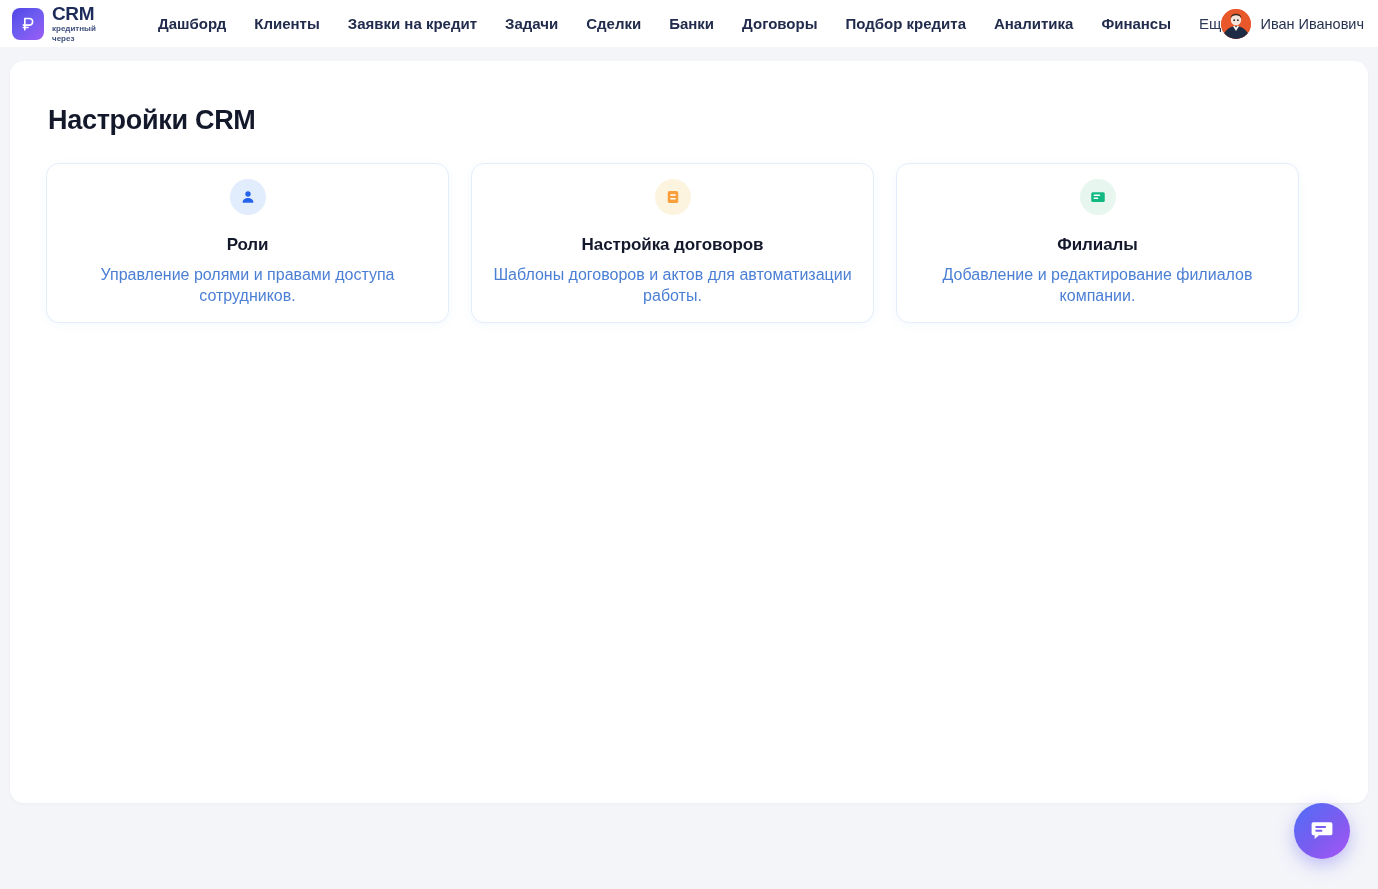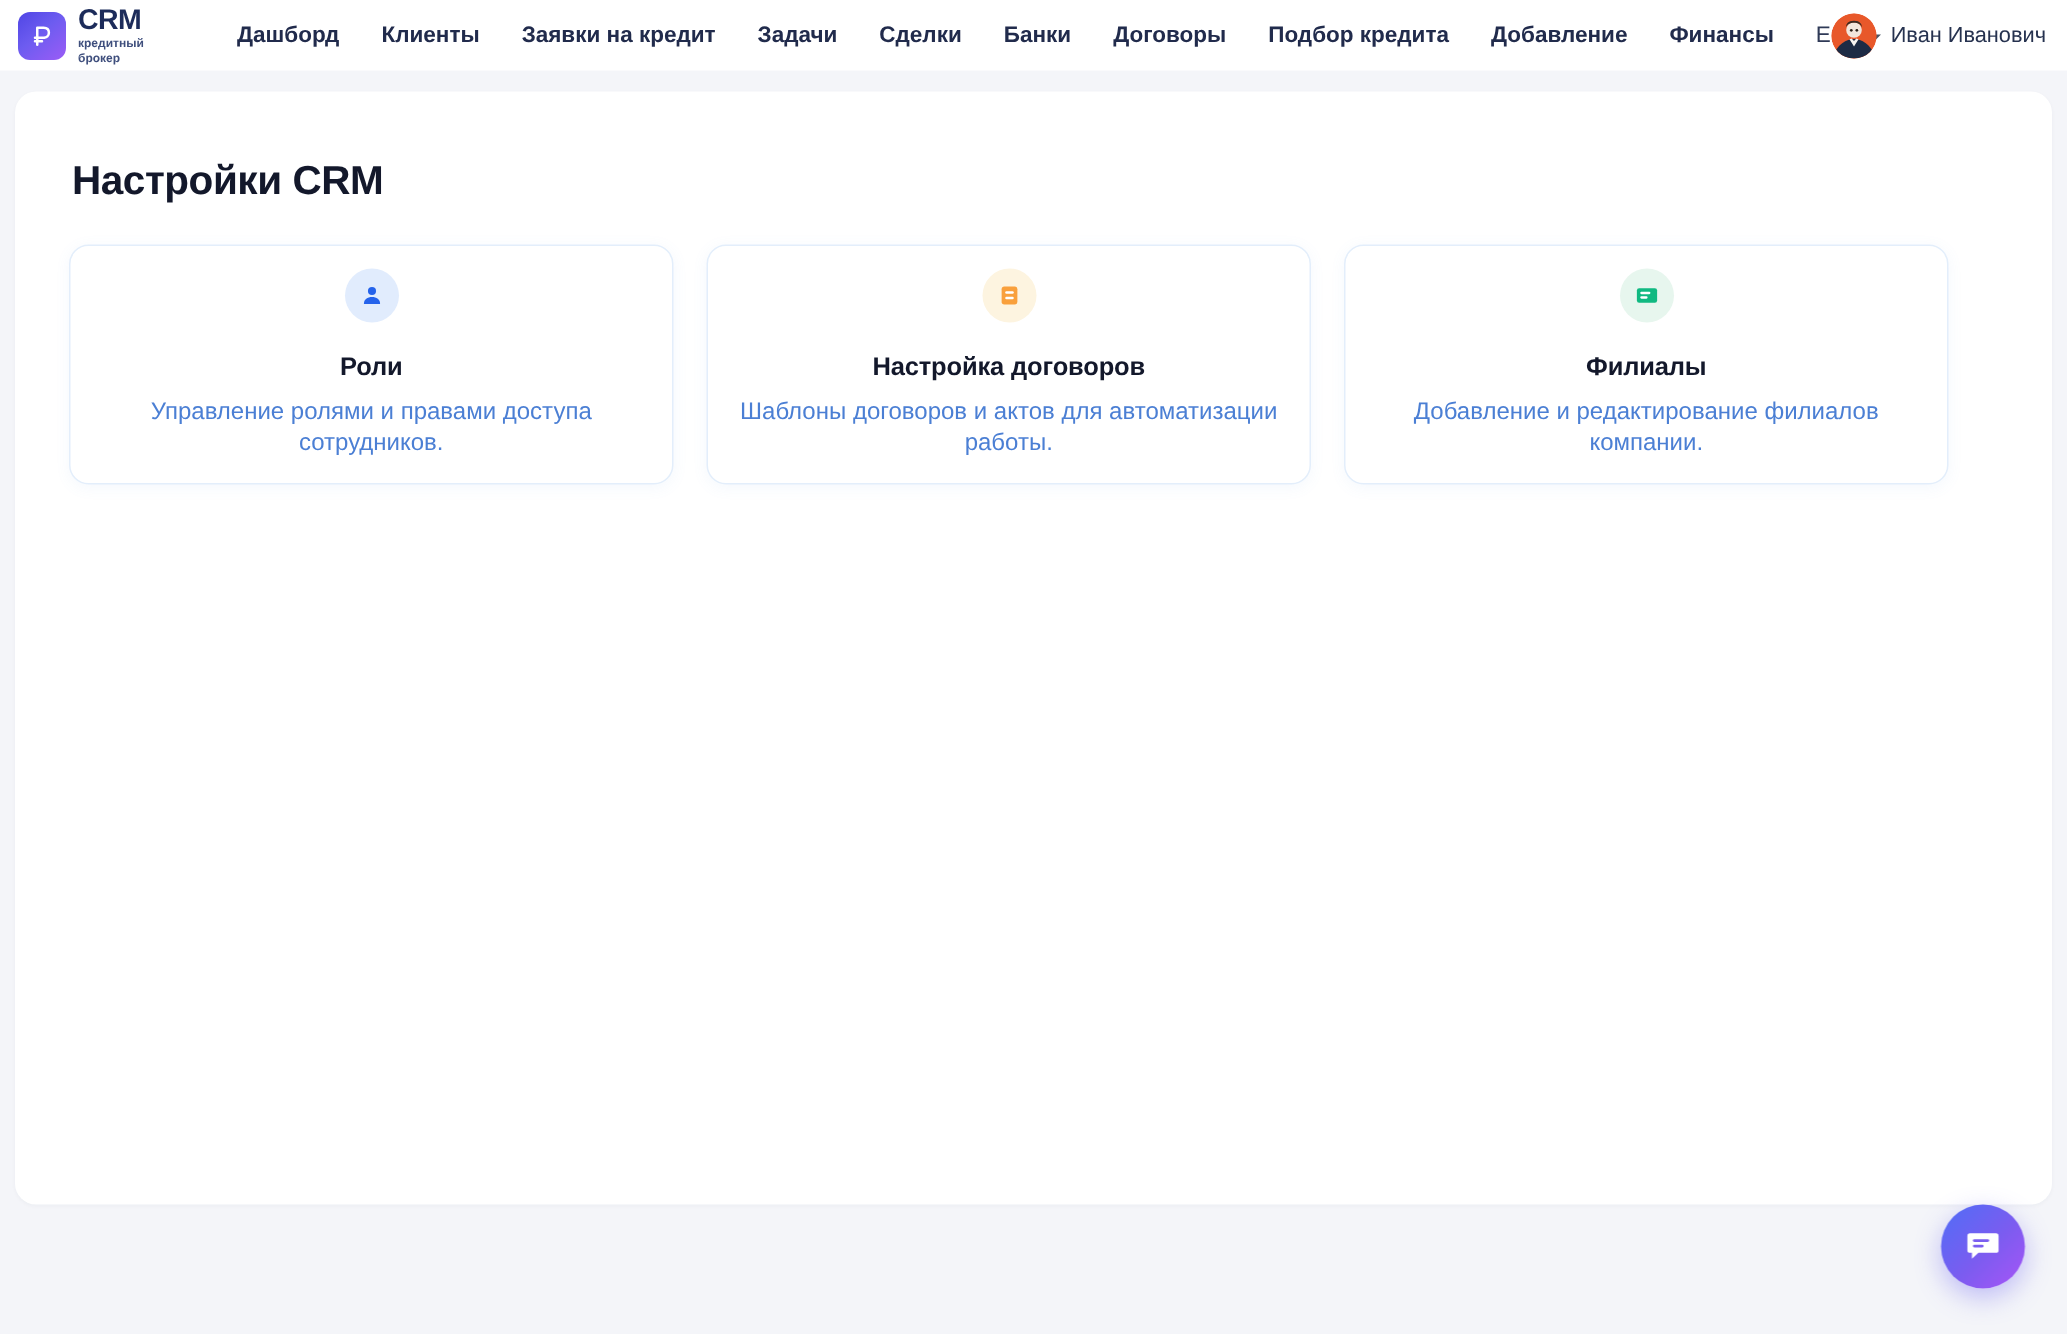--- a/index.html
+++ b/index.html
@@ -220,35 +220,35 @@
 <header class="navbar">
 
   <a class="brand" href="#">
     <span class="brand-mark">
       <svg width="20" height="20" viewBox="0 0 24 24" aria-hidden="true">
         <path d="M8.2 19V5.4h5.1c2.5 0 4.2 1.5 4.2 3.9s-1.7 4-4.2 4H8.2M6.4 13.3h7.6M6.4 16.2h5.6" stroke="#ffffff" stroke-width="2" fill="none" stroke-linecap="round" stroke-linejoin="round"></path>
       </svg>
     </span>
     <span class="brand-text">
       <span class="brand-title">CRM</span>
-      <span class="brand-sub">кредитный брокер</span>
+      <span class="brand-sub">кредитный через</span>
     </span>
   </a>
 
   <nav>
     <ul class="nav-links">
       <li><a class="nav-link" href="#">Дашборд</a></li>
       <li><a class="nav-link" href="#">Клиенты</a></li>
       <li><a class="nav-link" href="#">Заявки на кредит</a></li>
       <li><a class="nav-link" href="#">Задачи</a></li>
       <li><a class="nav-link" href="#">Сделки</a></li>
       <li><a class="nav-link" href="#">Банки</a></li>
       <li><a class="nav-link" href="#">Договоры</a></li>
       <li><a class="nav-link" href="#">Подбор кредита</a></li>
-      <li><a class="nav-link" href="#">Добавление</a></li>
+      <li><a class="nav-link" href="#">Аналитика</a></li>
       <li><a class="nav-link" href="#">Финансы</a></li>
       <li>
         <a class="nav-link" href="#" style="font-weight:normal;color:#2f3a57;">
           <span>Ещё</span>
           <span class="caret"></span>
         </a>
       </li>
     </ul>
   </nav>
 

